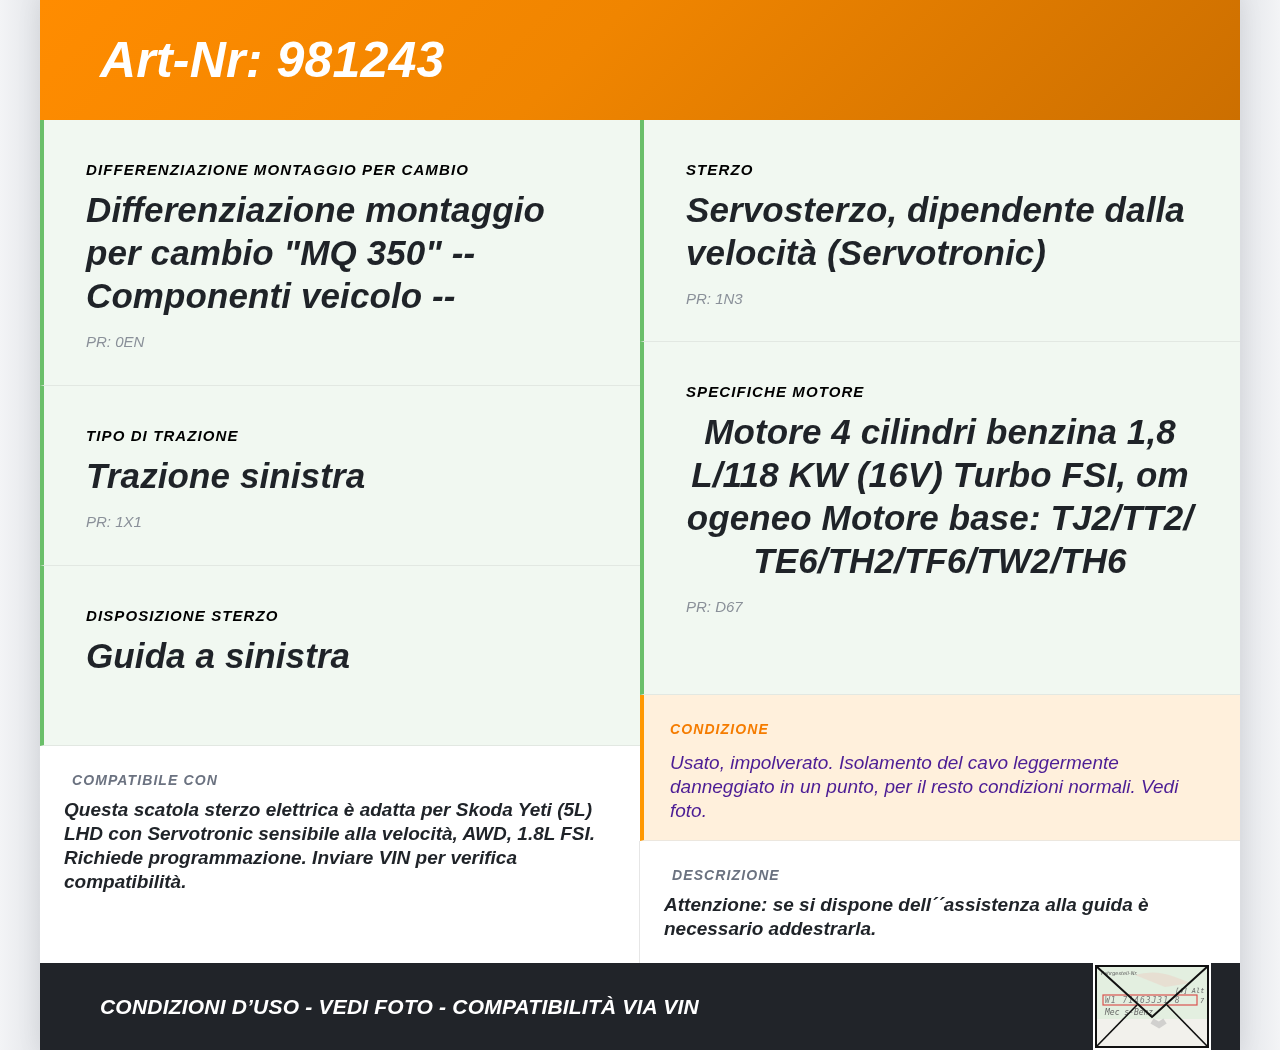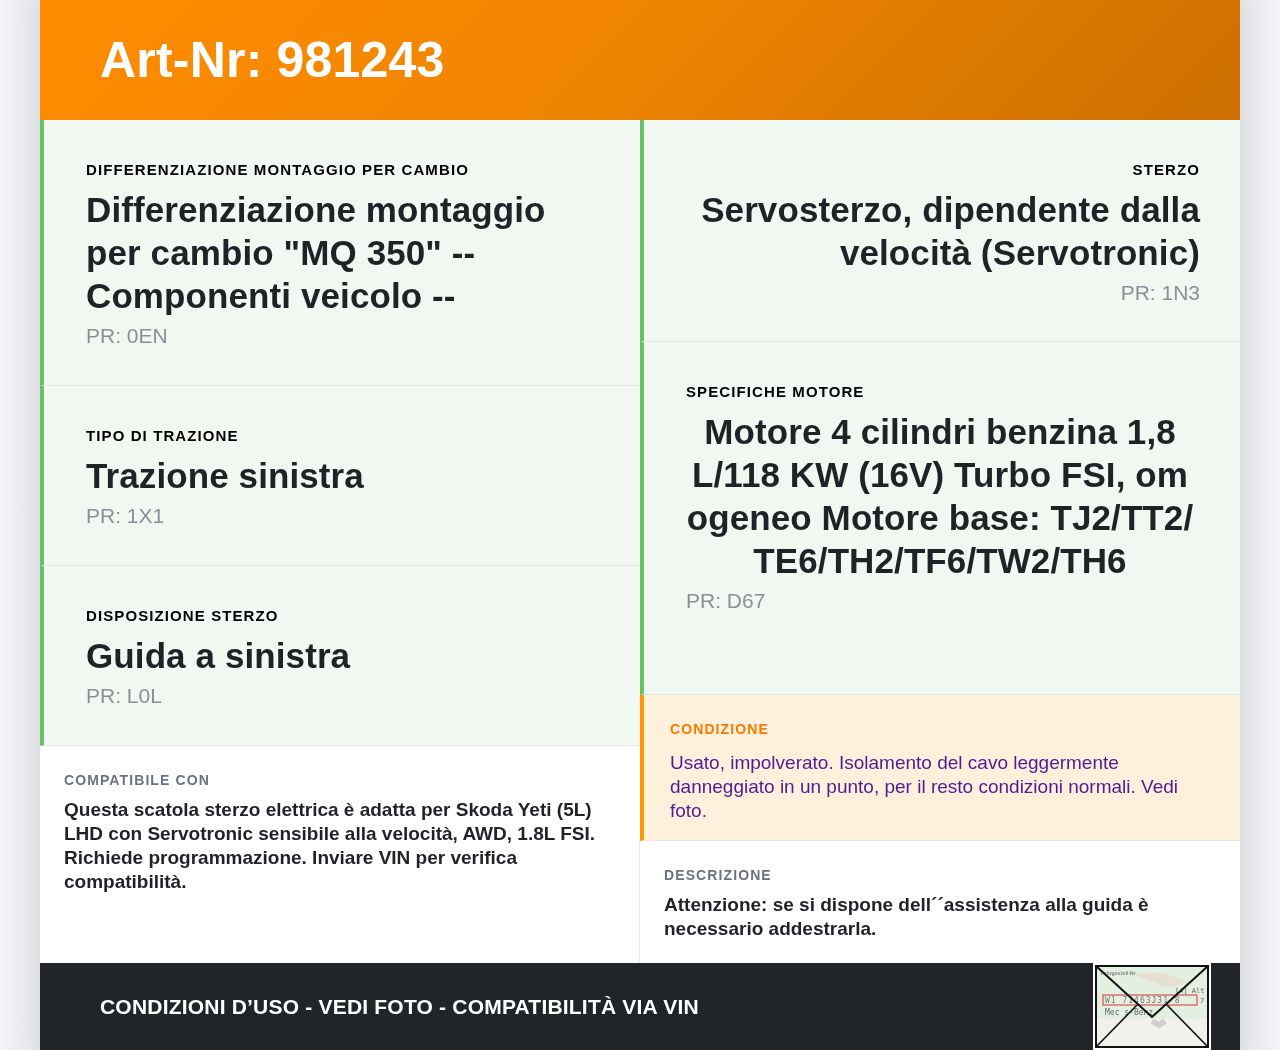--- a/index.html
+++ b/index.html
@@ -6,20 +6,21 @@
     html, body { width: 1280px; height: 1050px; overflow: hidden; }
     body {
       background: linear-gradient(90deg, #f3f4f6 0%, #e4e6ea 3%, #eceef1 50%, #e4e6ea 97%, #f3f4f6 100%);
       font-family: "Liberation Sans", "DejaVu Sans", sans-serif;
       color: #1f2328;
     }
     .page {
       position: absolute; left: 40px; top: 0; width: 1200px; height: 1050px;
       background: #ffffff;
       box-shadow: 0 0 24px rgba(0,0,0,0.08);
+      font-style: italic;
     }
     .header {
       height: 120px;
       background: linear-gradient(135deg, #ff8c00 0%, #f08500 45%, #cc6f00 100%);
       display: flex; align-items: center;
       padding-left: 60px;
     }
     .header h1 {
       color: #ffffff; font-size: 50px; font-weight: 700; letter-spacing: 0.2px;
       font-family: "Liberation Sans", "DejaVu Sans", sans-serif;
@@ -39,32 +40,32 @@
     .spec .label {
       font-size: 15px; font-weight: 700; letter-spacing: 1.1px;
       color: #000000; text-transform: uppercase; line-height: 18px;
     }
     .spec .value {
       margin-top: 9px;
       font-size: 35px; font-weight: 700; line-height: 43px; color: #1f2328;
       letter-spacing: 0.1px;
     }
     .spec .pr {
-      margin-top: 9px;
-      font-size: 21px; color: #8a9099; line-height: 20px;
+      margin-top: 15px;
+      font-size: 15px; color: #8a9099; line-height: 20px;
     }
 
     .info {
       position: absolute; left: 0; width: 600px;
       background: #ffffff;
       padding: 26px 24px 0 24px;
     }
     .info .label {
       font-size: 14px; font-weight: 700; letter-spacing: 1.1px;
-      color: #6b7280; text-transform: uppercase; line-height: 16px;
+      color: #6b7280; text-transform: uppercase; line-height: 16px; margin-left: 8px;
     }
     .info .text {
       margin-top: 10px; font-size: 19px; font-weight: 700; line-height: 24px; color: #1f2328;
     }
     .condition {
       position: absolute; left: 0; width: 600px;
       background: #fff0dc;
       border-left: 4px solid #ff9800;
       border-bottom: 1px solid #ece7df;
       padding: 26px 24px 8px 26px;
@@ -114,30 +115,29 @@
         <div class="pr">PR: 0EN</div>
       </div>
       <div class="spec" style="top:266px; height:180px;">
         <div class="label">Tipo di trazione</div>
         <div class="value">Trazione sinistra</div>
         <div class="pr">PR: 1X1</div>
       </div>
       <div class="spec" style="top:446px; height:180px;">
         <div class="label">Disposizione sterzo</div>
         <div class="value">Guida a sinistra</div>
-        <div class="pr">PR: L0L</div>
       </div>
       <div class="info" style="top:626px; height:217px; padding-right:40px;">
         <div class="label">Compatibile con</div>
         <div class="text">Questa scatola sterzo elettrica è adatta per Skoda Yeti (5L) LHD con Servotronic sensibile alla velocità, AWD, 1.8L FSI. Richiede programmazione. Inviare VIN per verifica compatibilità.</div>
       </div>
     </div>
 
     <div class="col right">
-      <div class="spec" style="top:0; height:222px;text-align:right;">
+      <div class="spec" style="top:0; height:222px;">
         <div class="label">Sterzo</div>
         <div class="value">Servosterzo, dipendente dalla velocità (Servotronic)</div>
         <div class="pr">PR: 1N3</div>
       </div>
       <div class="spec" style="top:222px; height:353px; padding-right:46px;">
         <div class="label">Specifiche motore</div>
         <div class="value" style="word-break: break-all; text-align: center;">Motore 4 cilindri benzina 1,8 L/118 KW (16V) Turbo FSI, omogeneo Motore base: TJ2/TT2/TE6/TH2/TF6/TW2/TH6</div>
         <div class="pr">PR: D67</div>
       </div>
       <div class="condition" style="top:575px; height:146px;">

